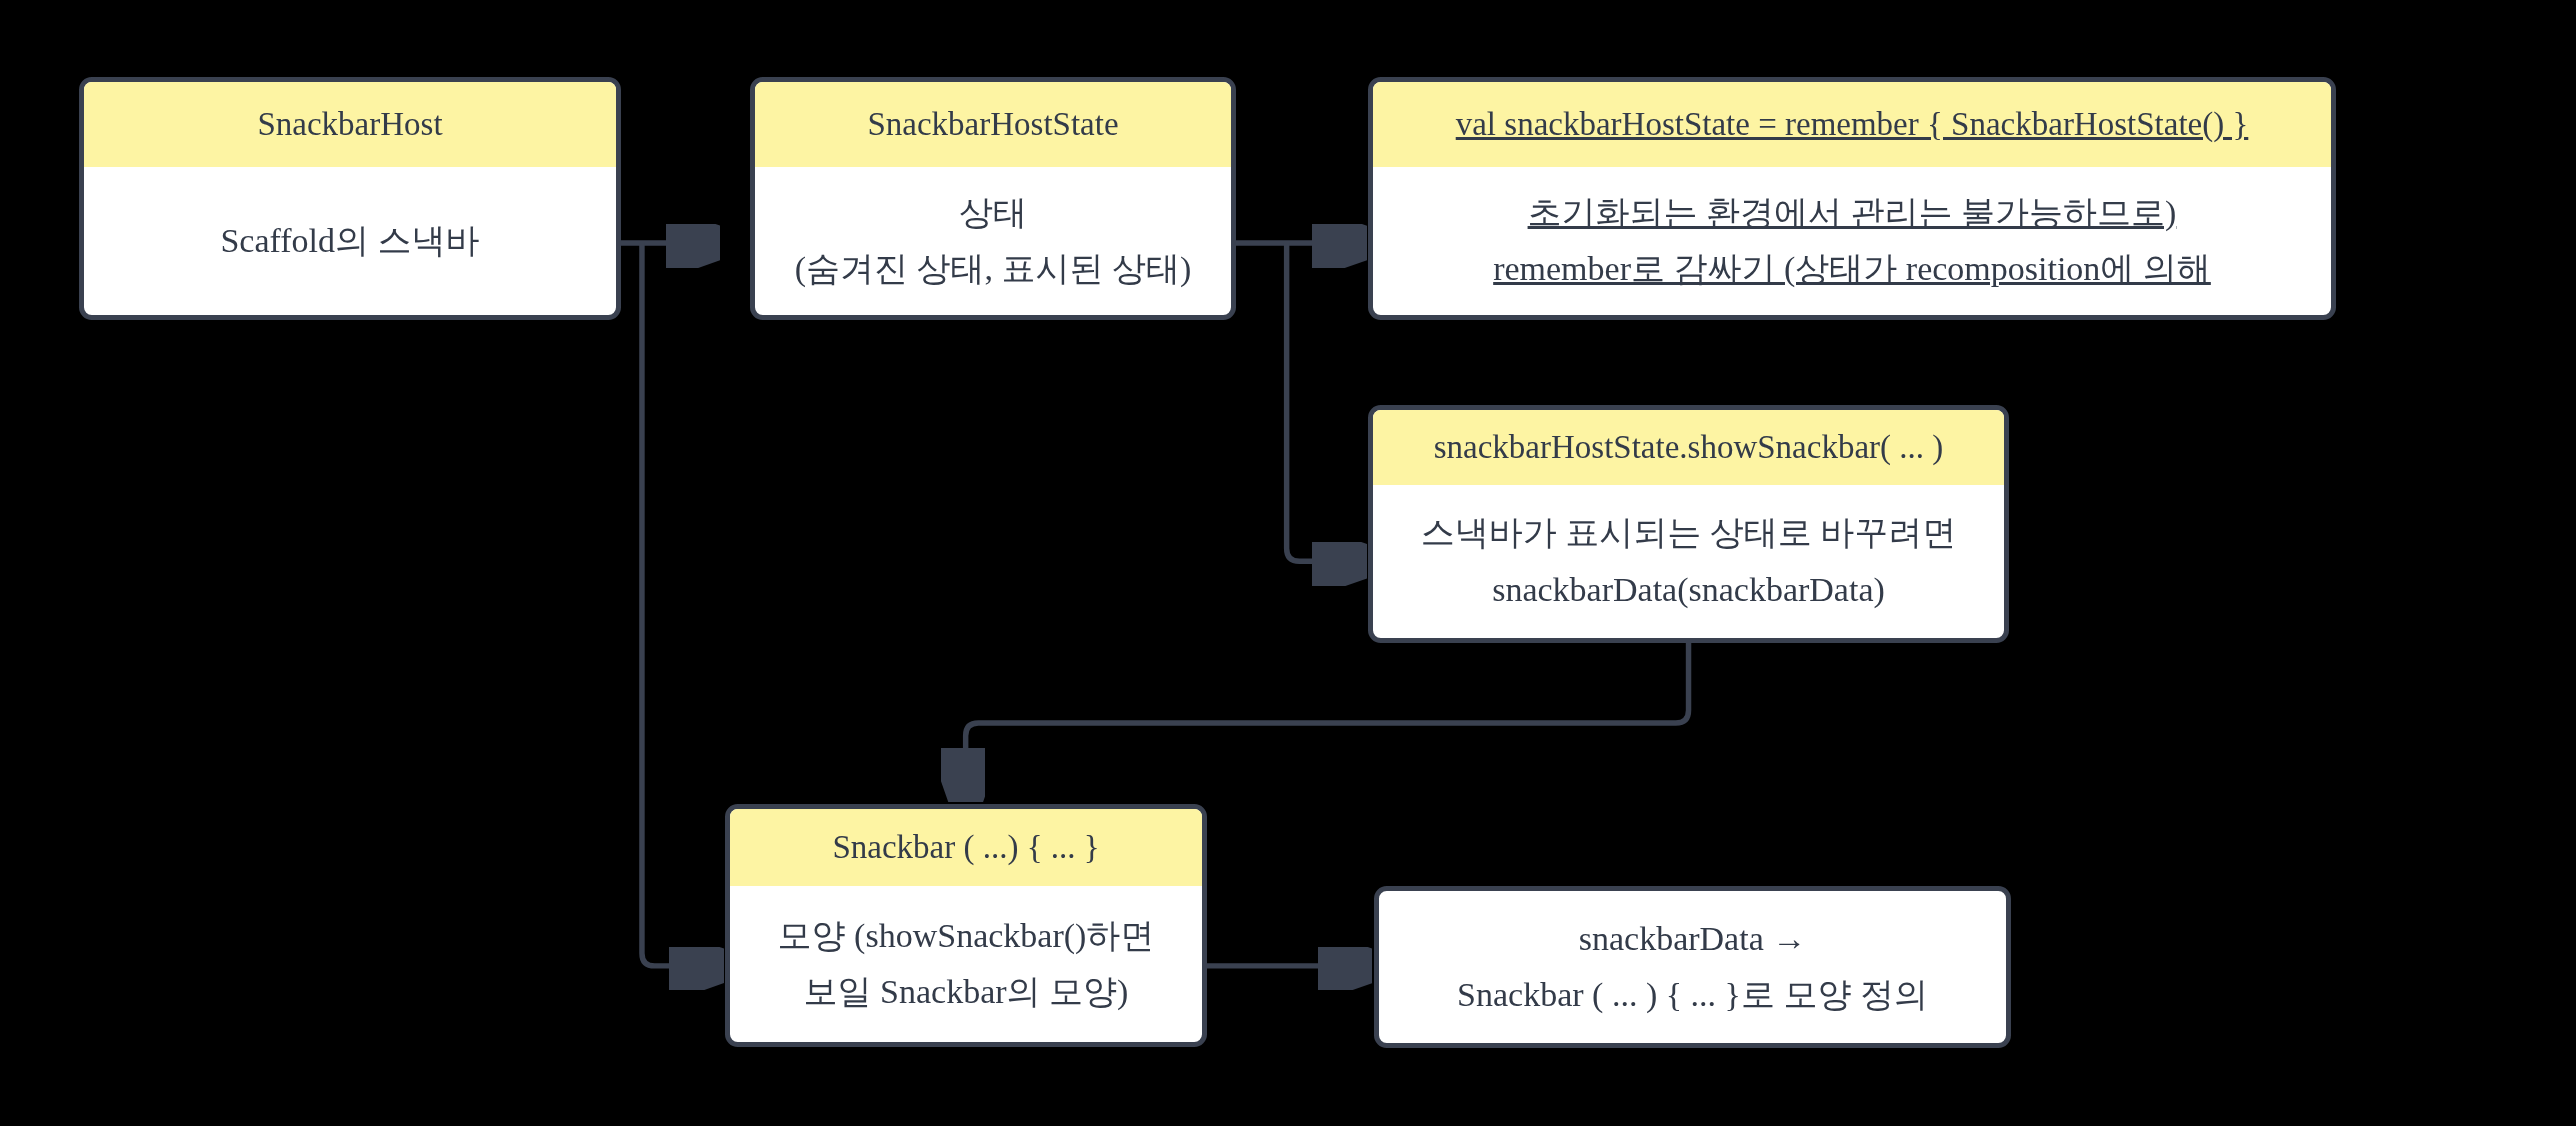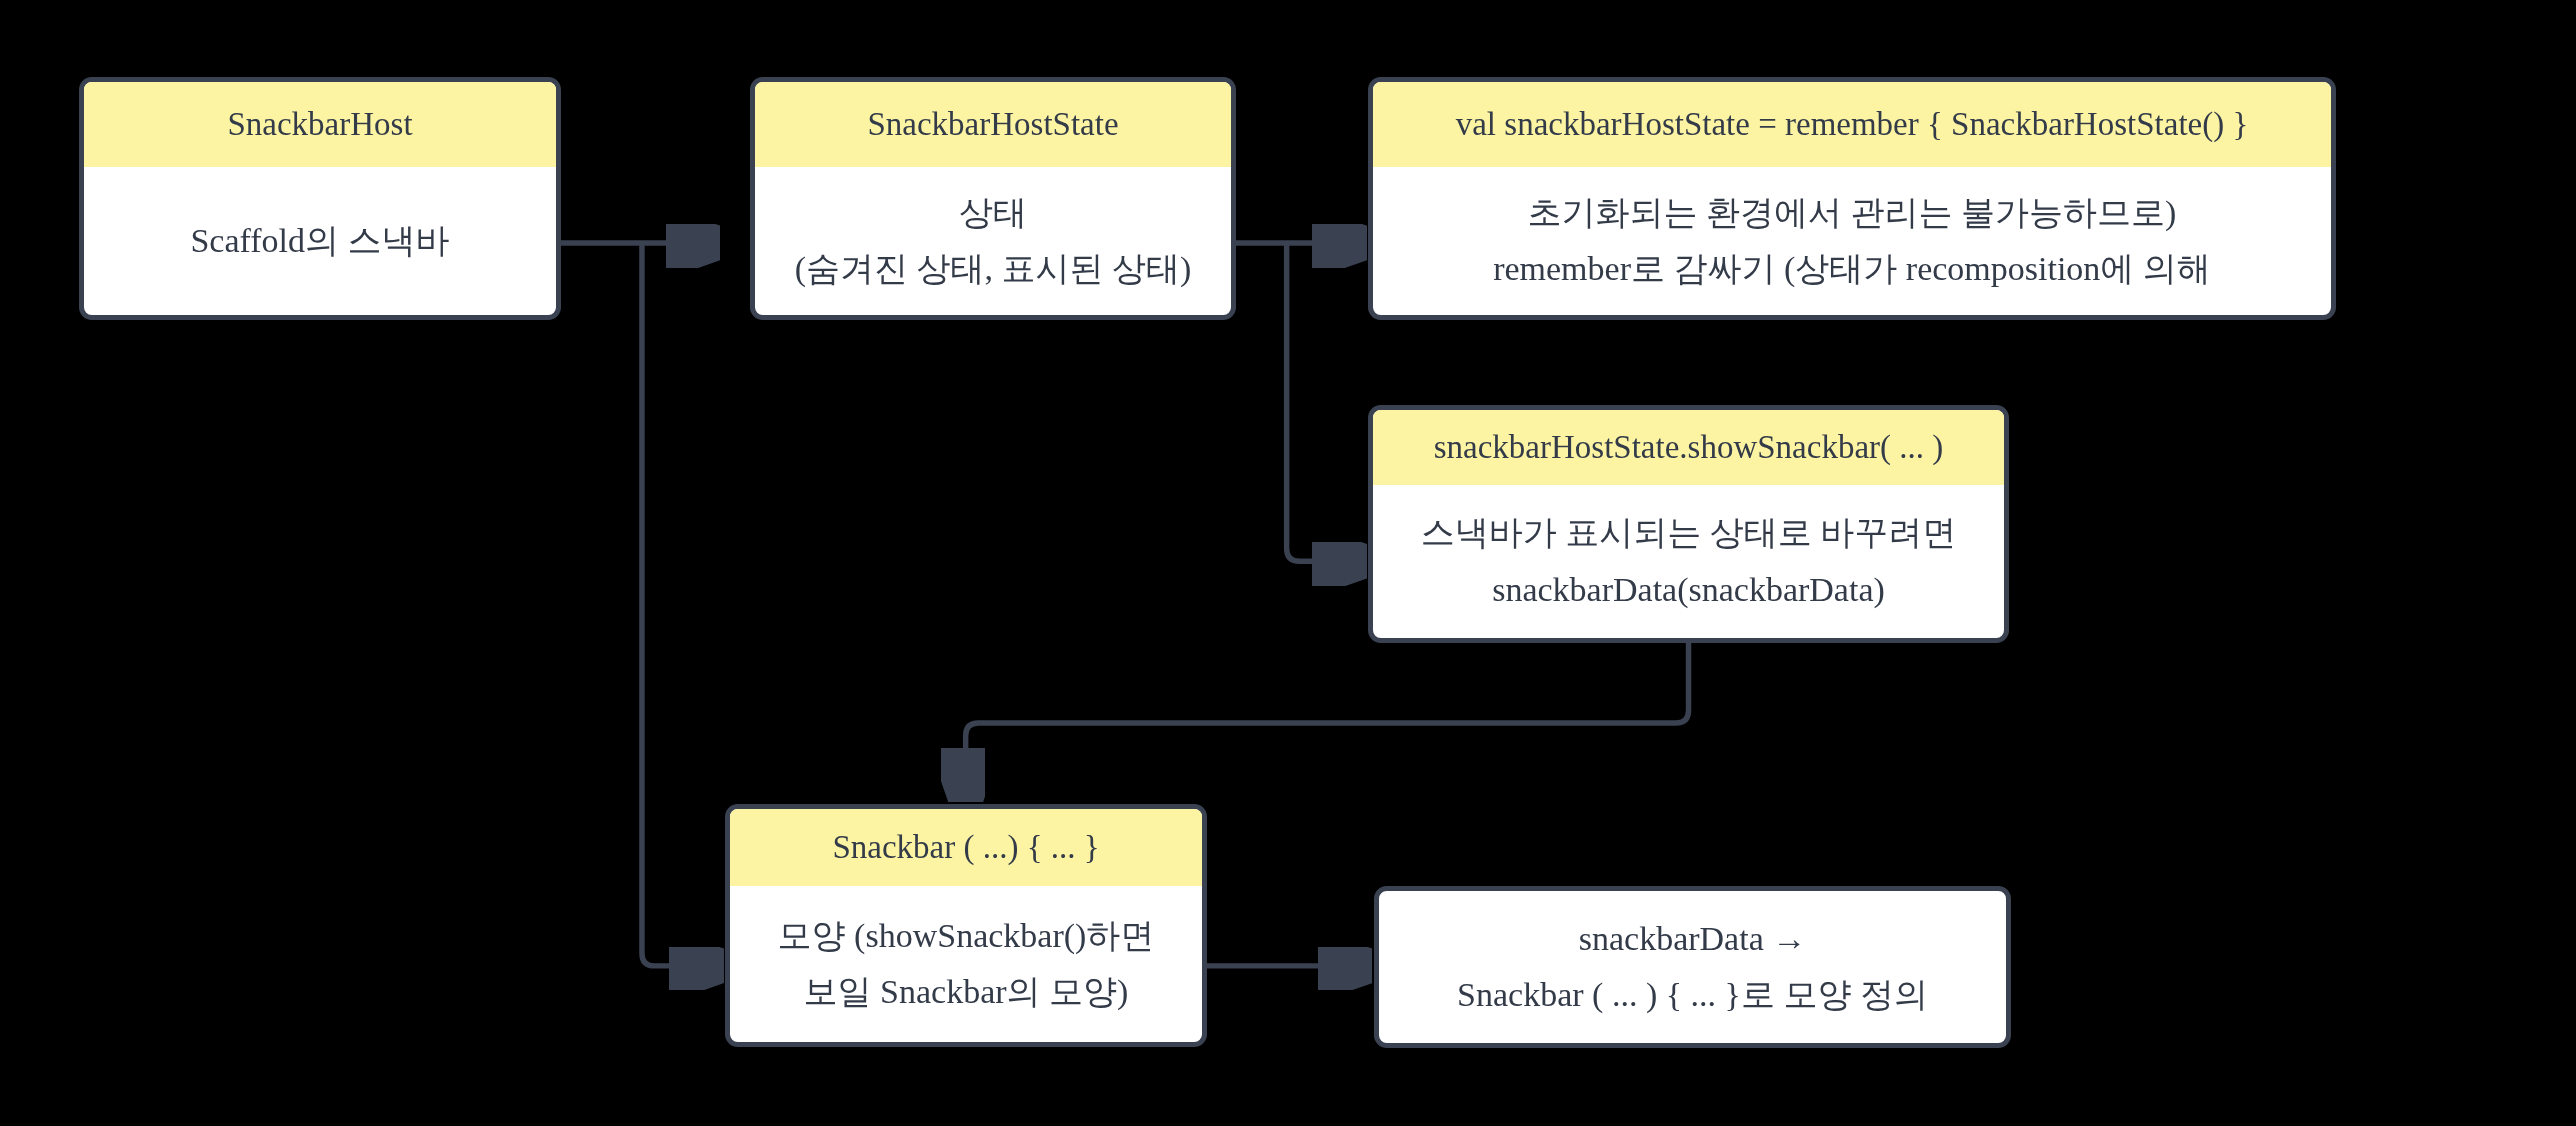--- a/index.html
+++ b/index.html
@@ -51,25 +51,25 @@
     display:flex;
     flex-direction:column;
     align-items:center;
     justify-content:center;
     font-size:34px;
     line-height:1.65;
     text-align:center;
     padding:0 12.7px;
   }
   
-  .n1{left:79px;top:77px;width:482px;height:243px;}
+  .n1{left:79px;top:77px;width:542px;height:243px;}
   .n1 .node-header{height:85px;}
   .n2{left:723px;top:77px;width:486px;height:243px;margin-left:27px;}
   .n2 .node-header{height:85px;}
-  .n3{left:1368px;top:77px;width:968px;height:243px;}
+  .n3{left:1368px;top:77px;width:968px;height:243px;text-decoration:underline;}
   .n3 .node-header{height:85px;}
   .n4{left:1368px;top:405px;width:641px;height:238px;justify-content:center;}
   .n4 .node-header{height:75px;}
   .n5{left:725px;top:804px;width:482px;height:243px;}
   .n5 .node-header{height:77px;}
   .n6{left:1374px;top:886px;width:637px;height:162px;}
 </style>
 </head>
 <body>
 

